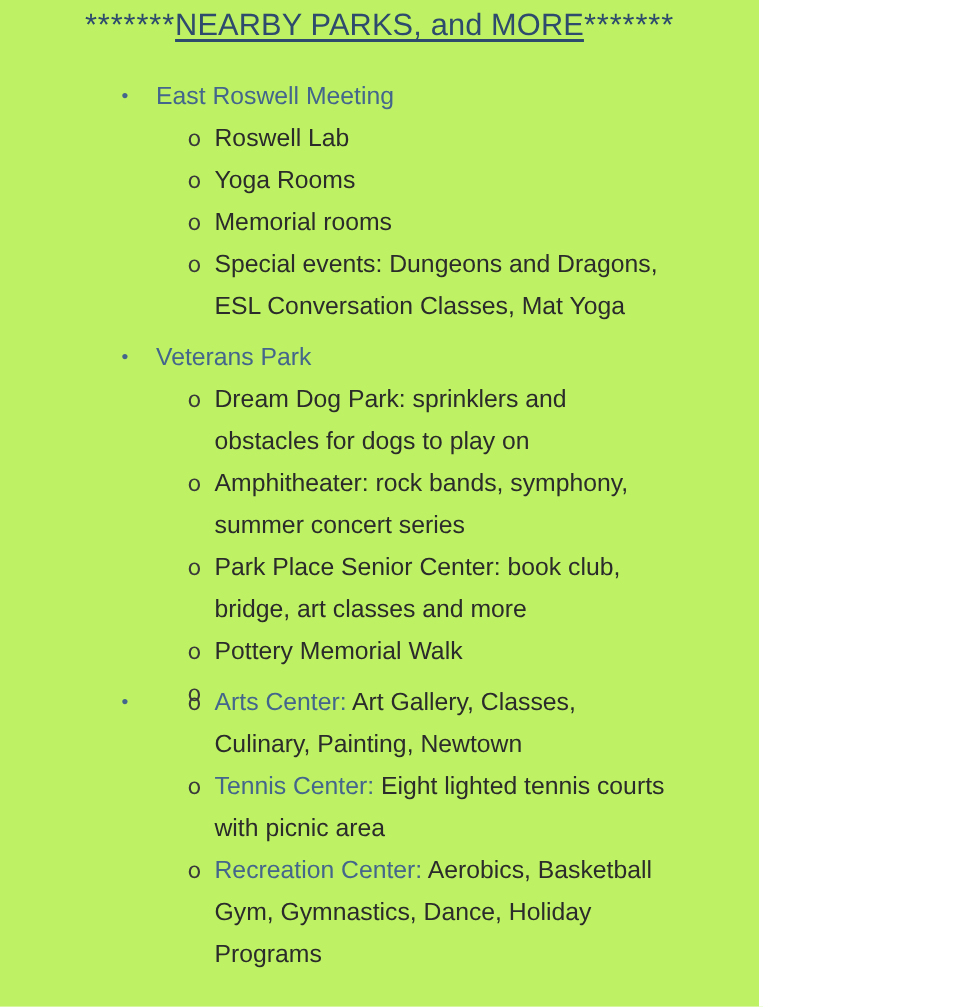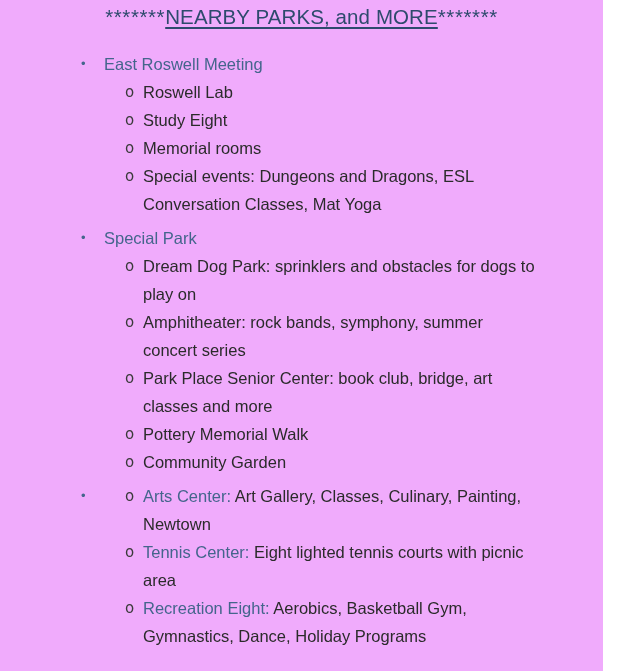--- a/index.html
+++ b/index.html
@@ -11,23 +11,23 @@
     width: 640px;
     height: 671px;
     overflow: hidden;
     font-family: "Liberation Sans", "DejaVu Sans", sans-serif;
     color: #2b2b2b;
     -webkit-font-smoothing: antialiased;
   }
 
   .page {
     position: relative;
-    width: 603px;
+    width: 506px;
     height: 671px;
-    background: #f0abfc;
+    background: #bef264;
   }
 
   
   .doc-title {
     text-align: center;
     font-size: 20.5px;
     line-height: 28px;
     color: #2e4a6d;
     font-weight: 400;
     letter-spacing: 0.1px;
@@ -107,33 +107,33 @@
 <div class="page">
 
   <div class="doc-title">
     <span class="stars">*******</span><span class="titled">NEARBY PARKS, and MORE</span><span class="stars">*******</span>
   </div>
 
   <ul class="outline" id="outline-root">
       <li class="lvl1 first-group"><span class="marker">•</span><span>East Roswell Meeting</span></li>
       <ul class="sub">
         <li class="lvl2"><span class="marker">o</span><span>Roswell Lab</span></li>
-        <li class="lvl2"><span class="marker">o</span><span>Study Eight</span></li>
+        <li class="lvl2"><span class="marker">o</span><span>Yoga Rooms</span></li>
         <li class="lvl2"><span class="marker">o</span><span>Memorial rooms</span></li>
         <li class="lvl2"><span class="marker">o</span><span>Special events: Dungeons and Dragons, ESL Conversation Classes, Mat Yoga</span></li>
       </ul>
-      <li class="lvl1 group-gap"><span class="marker">•</span><span>Special Park</span></li>
+      <li class="lvl1 group-gap"><span class="marker">•</span><span>Veterans Park</span></li>
       <ul class="sub">
         <li class="lvl2"><span class="marker">o</span><span>Dream Dog Park: sprinklers and obstacles for dogs to play on</span></li>
         <li class="lvl2"><span class="marker">o</span><span>Amphitheater: rock bands, symphony, summer concert series</span></li>
         <li class="lvl2"><span class="marker">o</span><span>Park Place Senior Center:  book club, bridge, art classes and more</span></li>
         <li class="lvl2"><span class="marker">o</span><span>Pottery Memorial Walk</span></li>
-        <li class="lvl2"><span class="marker">o</span><span>Community Garden</span></li>
+        <li class="lvl2"><span class="marker">o</span></li>
       </ul>
       <li class="lvl1 group-gap"><span class="marker">•</span></li>
       <ul class="sub">
         <li class="lvl2"><span class="marker">o</span><span class="lead">Arts Center:</span><span> Art Gallery, Classes, Culinary, Painting, Newtown</span></li>
         <li class="lvl2"><span class="marker">o</span><span class="lead">Tennis Center:</span><span> Eight lighted tennis courts with picnic area</span></li>
-        <li class="lvl2"><span class="marker">o</span><span class="lead">Recreation Eight:</span><span> Aerobics, Basketball Gym, Gymnastics, Dance, Holiday Programs</span></li>
+        <li class="lvl2"><span class="marker">o</span><span class="lead">Recreation Center:</span><span> Aerobics, Basketball Gym, Gymnastics, Dance, Holiday Programs</span></li>
       </ul>
     </ul>
 
 </div>
 
 </body></html>

